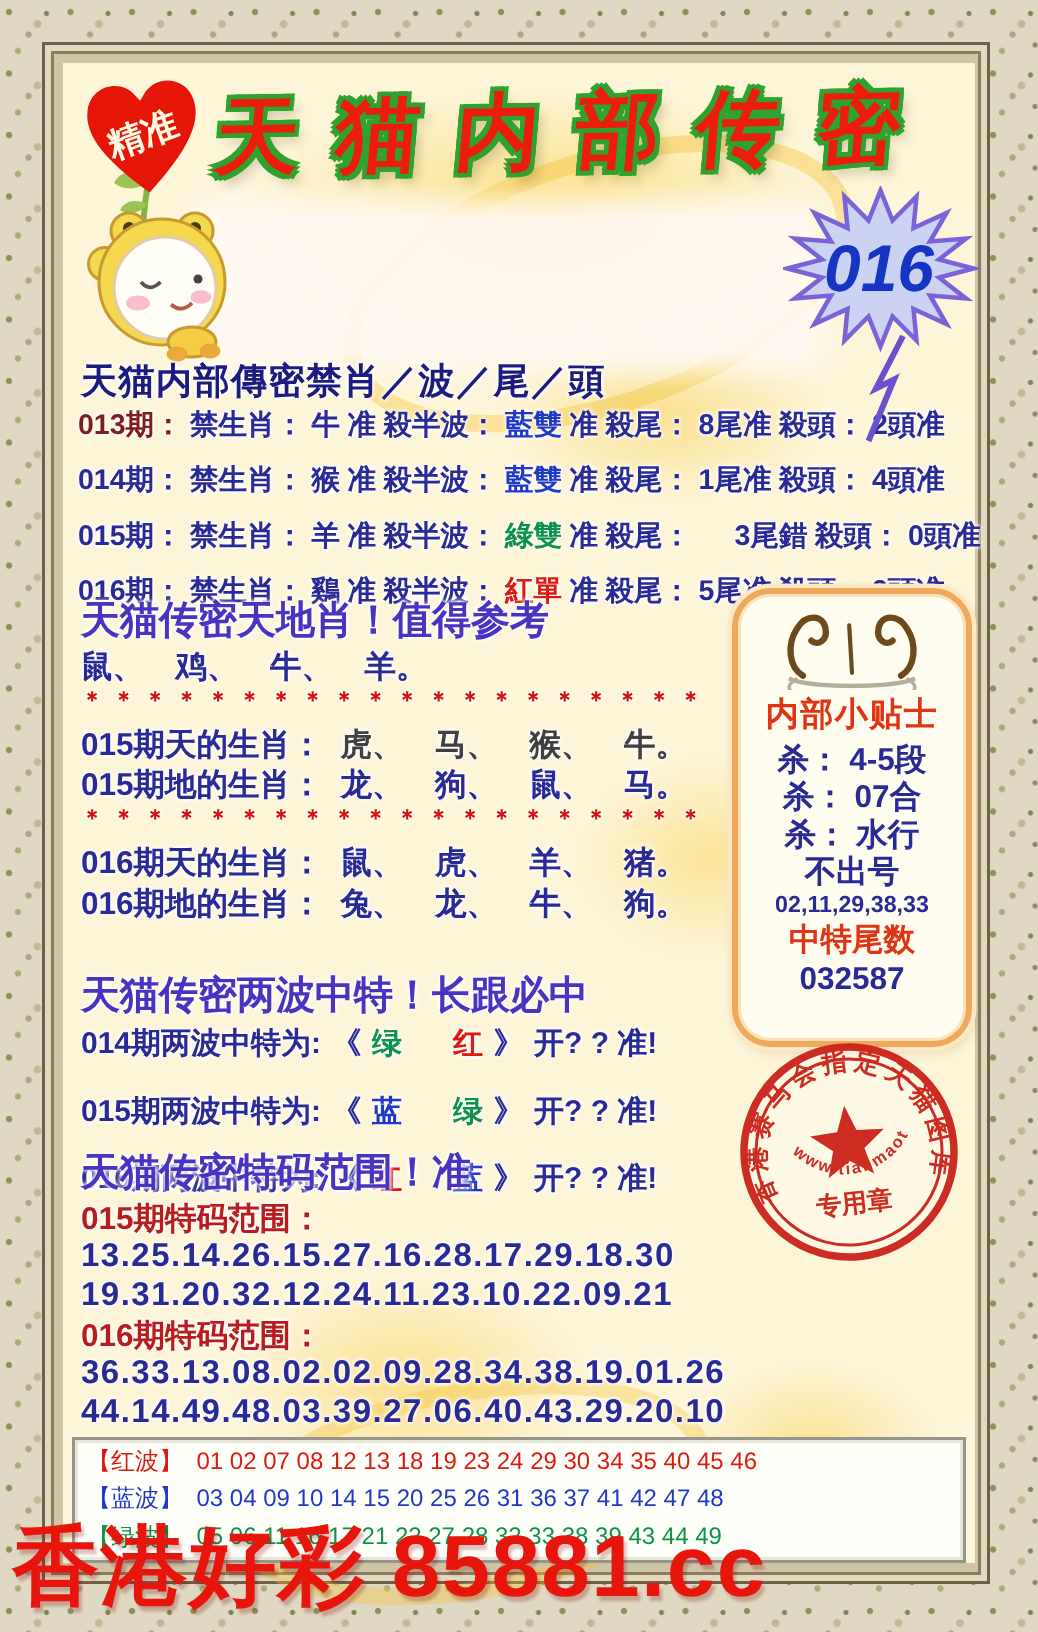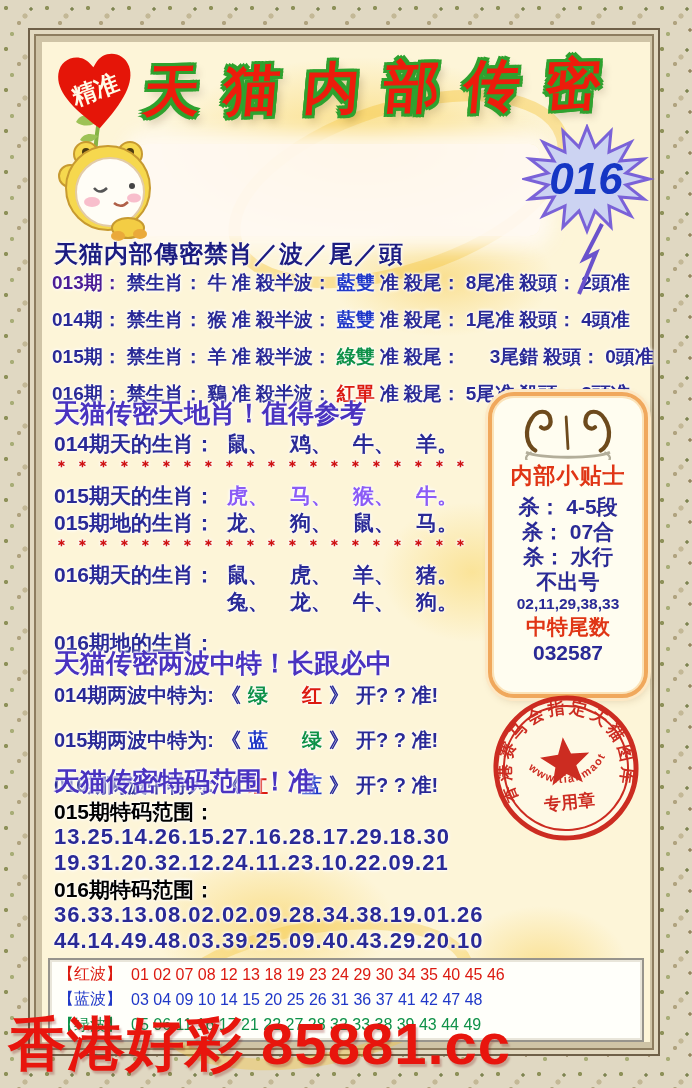--- a/index.html
+++ b/index.html
@@ -63,21 +63,21 @@
   .ban-row{display:flex;gap:5px;font-size:19px;font-weight:700;white-space:nowrap;}
   #sec2-title{left:12px;top:354px;}
   #tiandi{position:absolute;left:12px;top:388px;display:flex;flex-direction:column;z-index:2;}
   .tiandi-entry{display:flex;gap:12px;font-size:21px;font-weight:700;color:#2a2a96;height:27px;white-space:nowrap;}
   .tiandi-sep{height:25px;font-size:15px;font-weight:700;color:#cf1212;letter-spacing:6px;white-space:nowrap;overflow:hidden;width:452px;}
   #sec3-title{left:12px;top:604px;}
   #twowave{position:absolute;left:12px;top:640px;display:flex;flex-direction:column;gap:22px;z-index:2;}
   .twowave-row{font-size:20px;font-weight:700;color:#2a2a96;height:23px;display:flex;gap:7px;white-space:nowrap;}
   #sec4-title{left:12px;top:722px;}
   #range{position:absolute;left:12px;top:756px;display:flex;flex-direction:column;z-index:2;}
-  .range-label{font-size:21px;font-weight:700;color:#000000;height:26px;}
+  .range-label{font-size:21px;font-weight:700;color:#b91c1c;height:26px;}
   .range-line{font-size:22px;font-weight:700;color:#2a2a96;height:26px;letter-spacing:1px;white-space:nowrap;}
 
   .tips-panel{
     position:absolute;left:446px;top:350px;width:160px;height:306px;z-index:3;
     background:#fffdf0;border:4px solid #f0a85c;border-radius:26px;box-sizing:border-box;
     box-shadow:0 0 0 3px #fde8c4, inset 0 0 0 2px #fbe3b8, 2px 3px 8px rgba(120,80,20,.2);
     display:flex;flex-direction:column;align-items:center;padding-top:2px;
   }
   .tips-title{color:#e03515;font-size:22px;font-weight:700;letter-spacing:1px;margin:1px 0 3px;}
   .tips-line{font-size:21px;font-weight:700;color:#2a2a96;line-height:25px;}
@@ -148,21 +148,21 @@
 
   <svg class="issue-badge" viewBox="0 0 134 175">
     <polygon points="127,55 104,61 122,75 98,73 109,92 87,82 89,103 73,87 65,107 57,87 41,103 43,82 21,92 32,73 8,75 26,61 3,55 26,49 8,35 32,37 21,18 43,28 41,7 57,23 65,3 73,23 89,7 87,28 109,18 98,37 122,35 104,49" fill="#ccd3f2" stroke="#7a62d8" stroke-width="3"></polygon>
     <path d="M80,100 L62,135 L74,129 L57,170" stroke="#6a52cc" stroke-width="4" fill="none"></path>
     <text x="64" y="70" text-anchor="middle" font-size="44" font-weight="bold" font-style="italic" fill="#1536c4">016</text>
   </svg>
 
   <div id="sec1-title" class="sec-title sec-navy glow">天猫内部傳密禁肖／波／尾／頭</div>
   <div id="ban-rows" class="glow">
       <div class="ban-row">
-        <span style="color: #4c1d95;">013期：</span>
+        <span style="color: #7f1d1d;">013期：</span>
         <span style="color: rgb(42, 42, 150);">禁生肖：</span>
         <span style="color: rgb(42, 42, 150);">牛</span>
         <span style="color: rgb(42, 42, 150);">准</span>
         <span style="color: rgb(42, 42, 150);">殺半波：</span>
         <span style="color: rgb(32, 56, 200);">藍雙</span>
         <span style="color: rgb(42, 42, 150);">准</span>
         <span style="color: rgb(42, 42, 150);">殺尾：</span>
         <span style="color: rgb(42, 42, 150);">8尾准</span>
         <span style="color: rgb(42, 42, 150);">殺頭：</span>
         <span style="color: rgb(42, 42, 150);">2頭准</span>
@@ -204,39 +204,38 @@
         <span style="color: rgb(42, 42, 150);">殺尾：</span>
         <span style="color: rgb(42, 42, 150);">5尾准</span>
         <span style="color: rgb(42, 42, 150);">殺頭：</span>
         <span style="color: rgb(42, 42, 150);">3頭准</span>
       </div>
     </div>
 
   <div id="sec2-title" class="sec-title sec-purple glow">天猫传密天地肖！值得参考</div>
   <div id="tiandi" class="glow">
       <div class="tiandi-entry">
-        <span style="color: rgb(42, 42, 150);">014期天的生肖：</span>
         <span style="color: rgb(42, 42, 150);">鼠、　鸡、　牛、　羊。</span>
       </div>
       <div class="tiandi-sep">＊＊＊＊＊＊＊＊＊＊＊＊＊＊＊＊＊＊＊＊</div>
       <div class="tiandi-entry">
         <span style="color: rgb(42, 42, 150);">015期天的生肖：</span>
-        <span style="color: #8b5cf6;">虎、　马、　猴、　牛。</span>
+        <span style="color: #404040;">虎、　马、　猴、　牛。</span>
       </div>
       <div class="tiandi-entry">
         <span style="color: rgb(42, 42, 150);">015期地的生肖：</span>
         <span style="color: rgb(42, 42, 150);">龙、　狗、　鼠、　马。</span>
       </div>
       <div class="tiandi-sep">＊＊＊＊＊＊＊＊＊＊＊＊＊＊＊＊＊＊＊＊</div>
       <div class="tiandi-entry">
         <span style="color: rgb(42, 42, 150); text-align: center;">016期天的生肖：</span>
         <span style="color: rgb(42, 42, 150);">鼠、　虎、　羊、　猪。</span>
       </div>
       <div class="tiandi-entry">
-        <span style="color: rgb(42, 42, 150); margin-top: 41px;">016期地的生肖：</span>
+        <span style="color: rgb(42, 42, 150);">016期地的生肖：</span>
         <span style="color: rgb(42, 42, 150);">兔、　龙、　牛、　狗。</span>
       </div>
     </div>
 
   <div id="sec3-title" class="sec-title sec-purple glow">天猫传密两波中特！长跟必中</div>
   <div id="twowave" class="glow">
       <div class="twowave-row">
         <span style="color: rgb(42, 42, 150);">014期两波中特为:</span>
         <span style="color: rgb(42, 42, 150);">《</span>
         <span style="color: rgb(14, 145, 72);">绿</span>
@@ -265,21 +264,21 @@
       </div>
     </div>
 
   <div id="sec4-title" class="sec-title sec-purple glow">天猫传密特码范围！准</div>
   <div id="range" class="glow">
       <div class="range-label">015期特码范围：</div>
       <div class="range-line">13.25.14.26.15.27.16.28.17.29.18.30</div>
       <div class="range-line">19.31.20.32.12.24.11.23.10.22.09.21</div>
       <div class="range-label">016期特码范围：</div>
       <div class="range-line">36.33.13.08.02.02.09.28.34.38.19.01.26</div>
-      <div class="range-line">44.14.49.48.03.39.25.09.40.43.29.20.10</div>
+      <div class="range-line">44.14.49.48.03.39.27.06.40.43.29.20.10</div>
     </div>
 
   <div class="tips-panel">
     <svg width="140" height="62" viewBox="0 0 150 66">
       <path d="M40,56 C30,50 28,34 36,22 C42,12 54,12 56,22 C58,31 50,35 46,31" fill="none" stroke="#6d4a1c" stroke-width="4.5" stroke-linecap="round"></path>
       <path d="M110,56 C120,50 122,34 114,22 C108,12 96,12 94,22 C92,31 100,35 104,31" fill="none" stroke="#6d4a1c" stroke-width="4.5" stroke-linecap="round"></path>
       <path d="M73,20 L75,54" stroke="#6d4a1c" stroke-width="3" stroke-linecap="round"></path>
       <path d="M30,58 C45,65 105,65 120,58" stroke="#b3ae9a" stroke-width="3" fill="none"></path>
       <path d="M36,58 q-10,5 -3,11 M114,58 q10,5 3,11" stroke="#b3ae9a" stroke-width="2.5" fill="none"></path>
     </svg>

